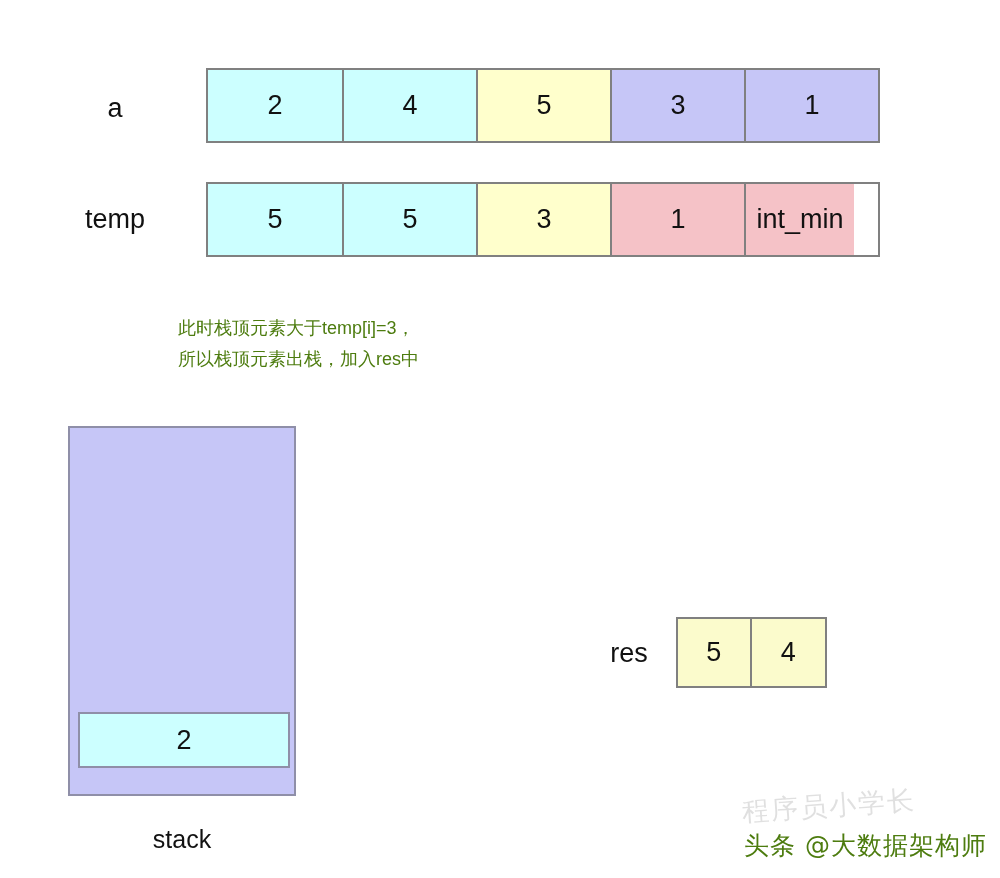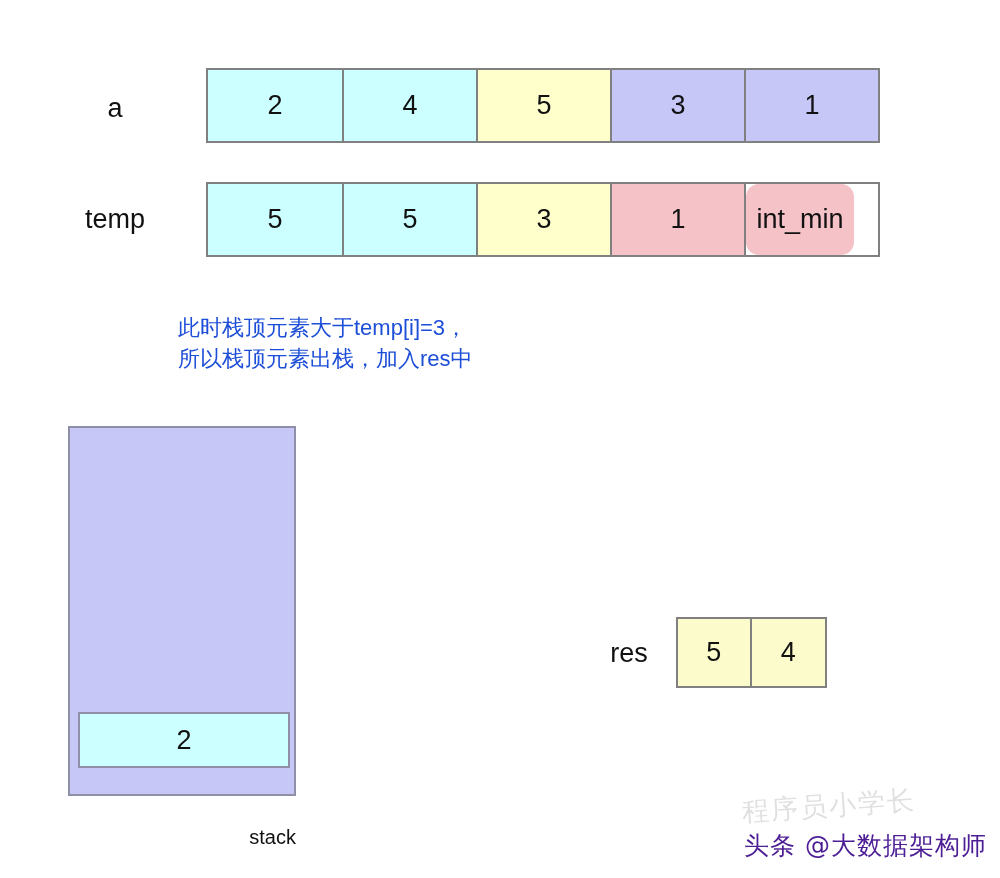--- a/index.html
+++ b/index.html
@@ -50,23 +50,23 @@
   
   .c-cyan   { background: #ccffff; }
   .c-yellow { background: #ffffcc; }
   .c-purple { background: #c6c6f7; }
   .c-pink   { background: #f5c2c7; }
   .c-res    { background: #fbfbcc; }
 
   
   .note {
     position: absolute;
-    font-size: 22px;
+    font-size: 18px;
     line-height: 36px;
-    color: #1d4ed8;
+    color: #4d7c0f;
     white-space: nowrap;
   }
 
   
   #stack-box {
     position: absolute;
     box-sizing: border-box;
     border: 2px solid #8f8fa8;
     background: #c6c6f7;
   }
@@ -76,39 +76,39 @@
     border: 2px solid #8f8fa8;
     background: #ccffff;
     display: flex;
     align-items: center;
     justify-content: center;
     font-size: 27px;
     color: #111111;
   }
   #stack-caption {
     position: absolute;
-    font-size: 20px;
+    font-size: 25px;
     line-height: 1;
-    text-align: right;
+    text-align: center;
     color: #111111;
     width: 228px;
   }
 
   
   #res-array .cell { width: 75px; height: 100%; }
 
   
   .watermark {
     position: absolute;
     white-space: nowrap;
     font-family: "DejaVu Sans", sans-serif;
   }
   #watermark-main {
     font-size: 25px;
-    color: #4c1d95;
+    color: #4d7c0f;
     letter-spacing: 1px;
   }
   #watermark-ghost {
     font-size: 27px;
     color: rgba(60, 60, 60, 0.16);
     letter-spacing: 2px;
     transform: rotate(-4deg);
   }
 </style>
 </head>
@@ -124,21 +124,21 @@
   <div class="cell c-purple" style="width:132px;">1</div>
 </div>
 
 <div class="row-label" style="left:60px; top:206px; width:110px;">temp</div>
 
 <div class="array" id="array-temp" style="left:206px; top:182px; width:674px; height:75px;">
   <div class="cell c-cyan" style="width:136px;">5</div>
   <div class="cell c-cyan" style="width:134px;">5</div>
   <div class="cell c-yellow" style="width:134px;">3</div>
   <div class="cell c-pink" style="width:134px;">1</div>
-  <div class="cell c-pink" style="width:108px;border-radius:13px;">int_min</div>
+  <div class="cell c-pink" style="width:108px;">int_min</div>
 </div>
 
 <div class="note" style="left:178px; top:310px;">此时栈顶元素大于temp[i]=3，</div>
 <div class="note" style="left:178px; top:341px;">所以栈顶元素出栈，加入res中</div>
 
 <div id="stack-box" style="left:68px; top:426px; width:228px; height:370px;">
   <div class="stack-cell" style="left:8px; top:284px; width:212px; height:56px;">2</div>
 </div>
 <div id="stack-caption" style="left:68px; top:827px;">stack</div>
 

